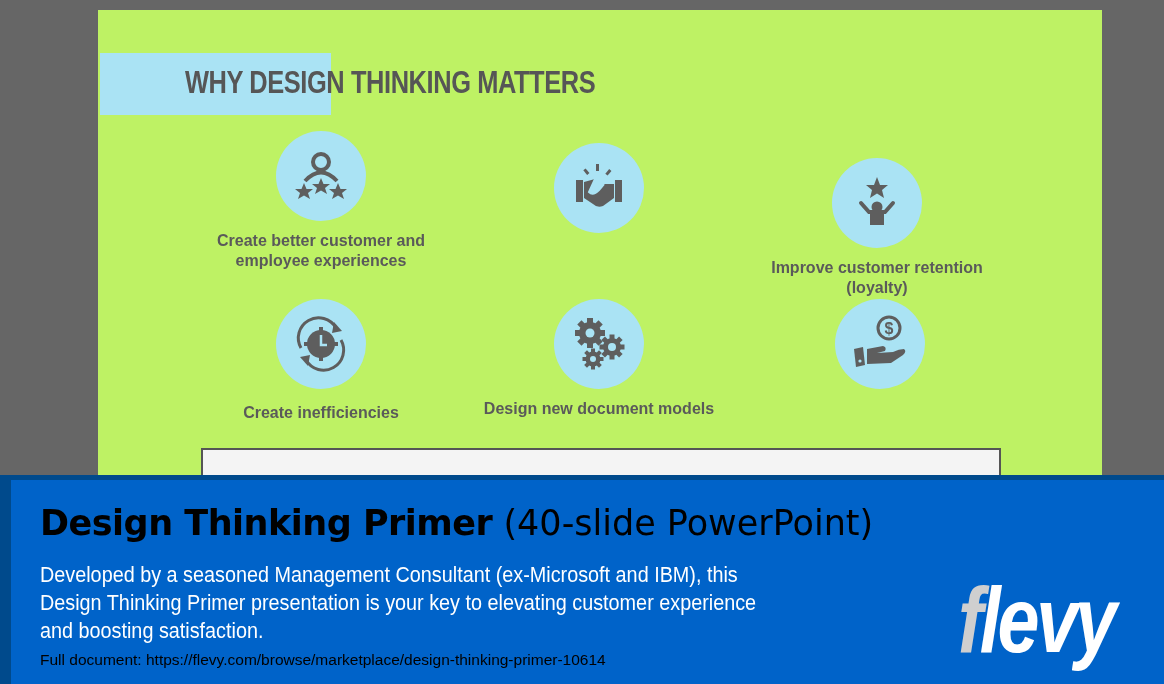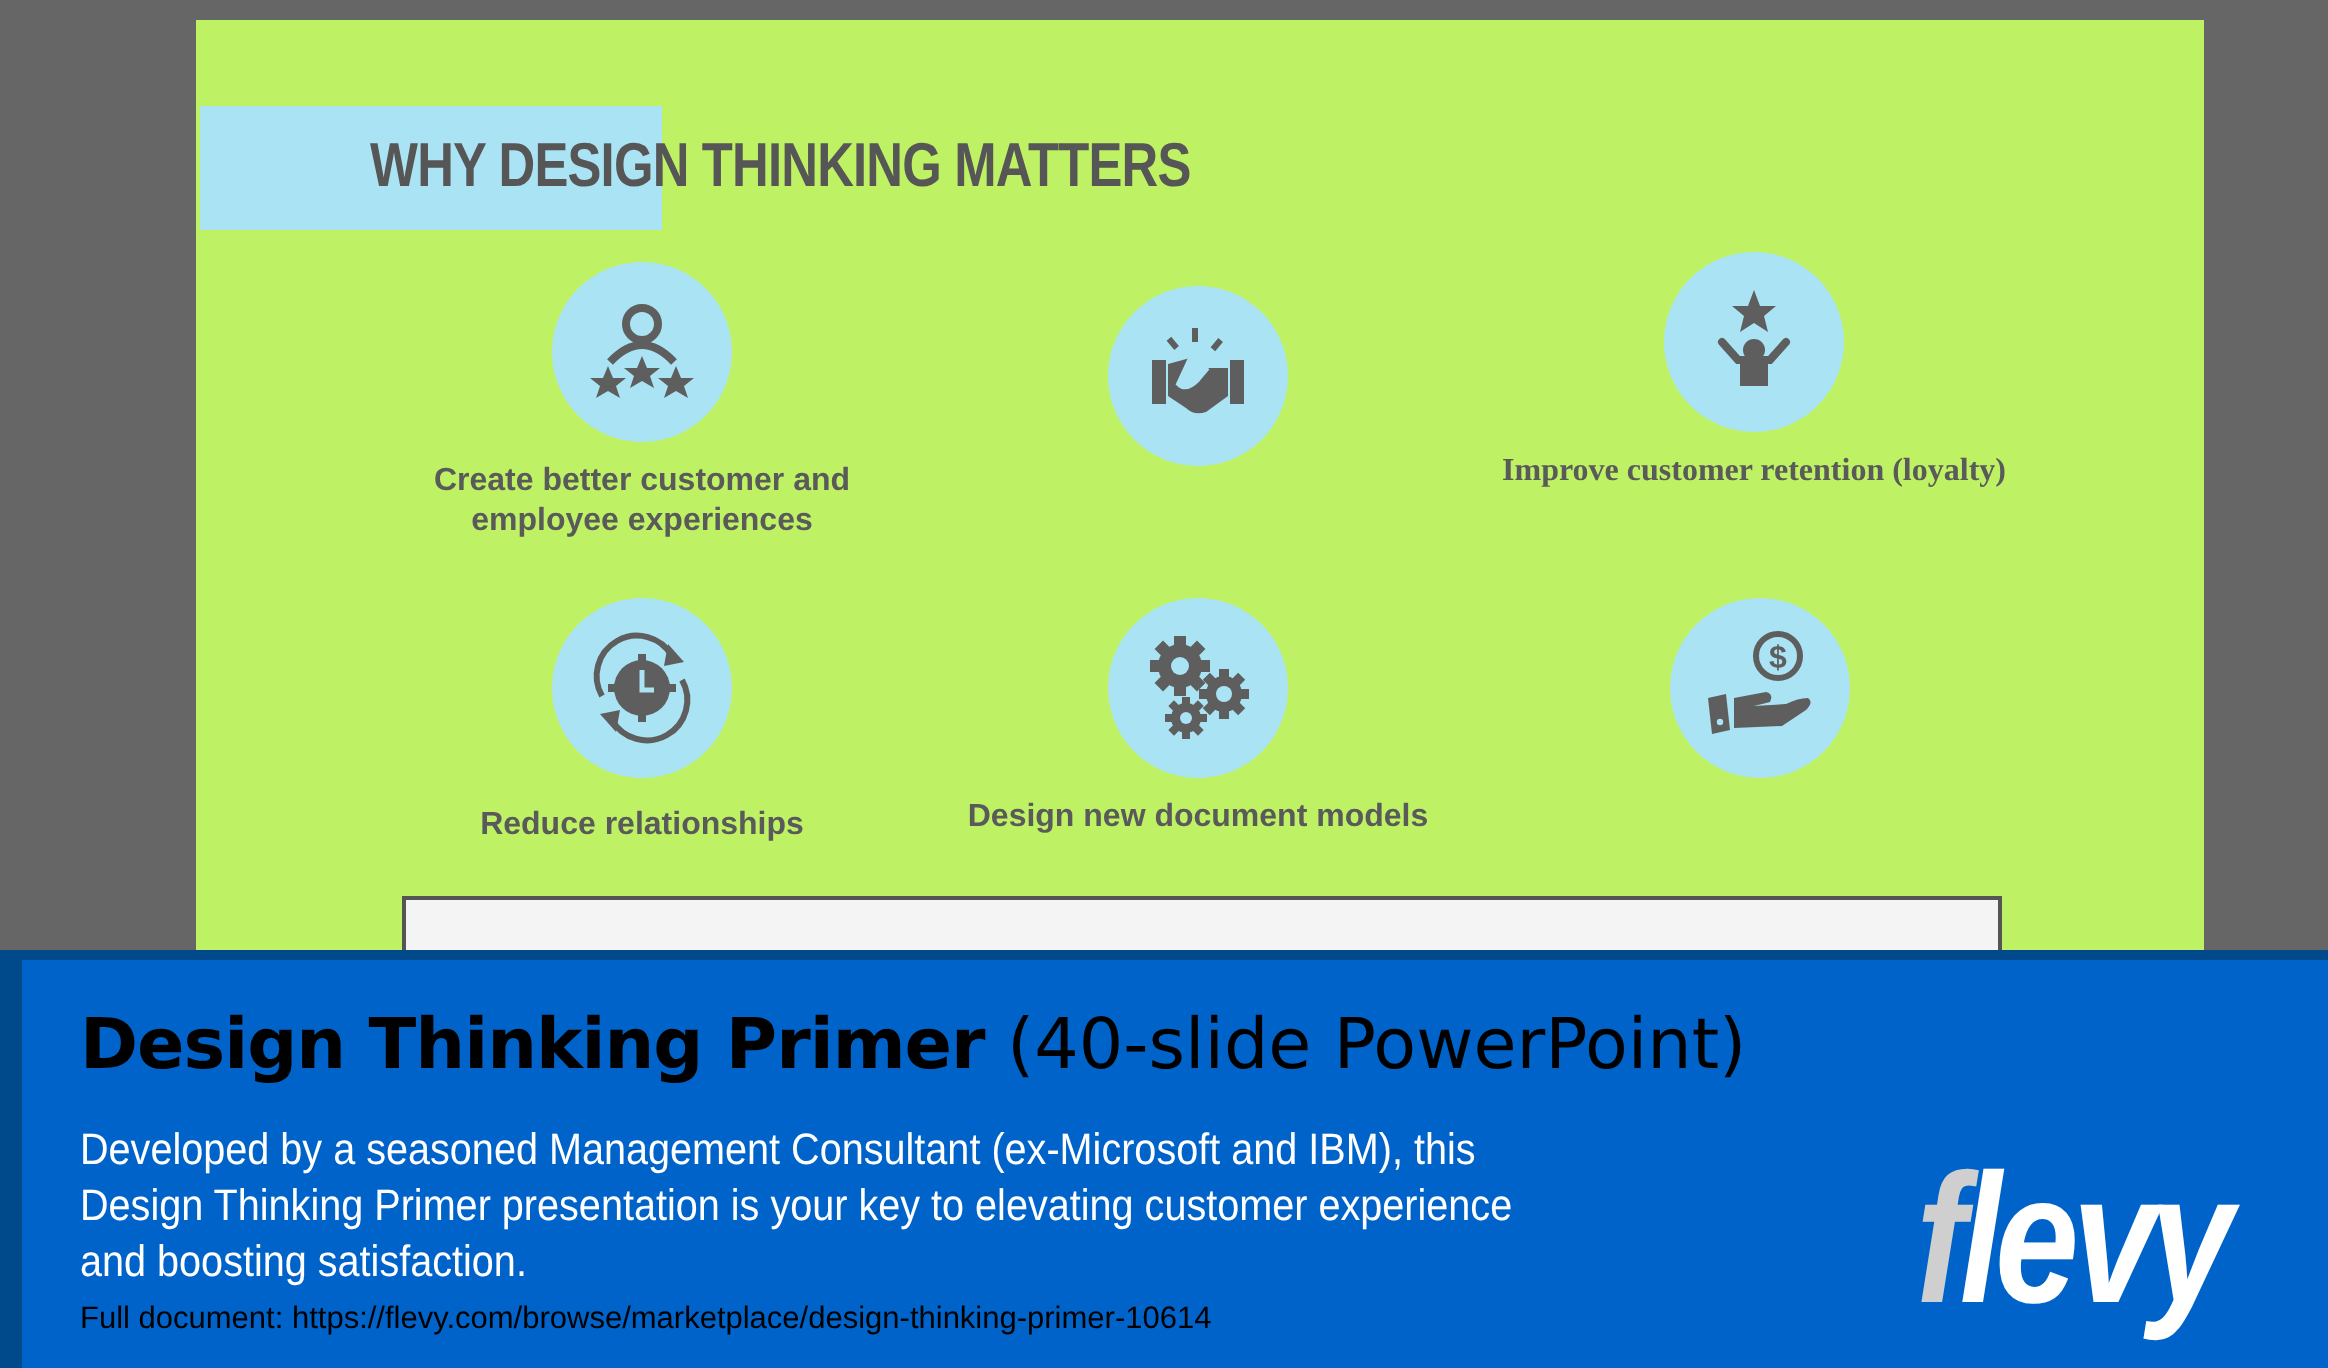--- a/index.html
+++ b/index.html
@@ -105,21 +105,21 @@
         <rect x="14" y="9" width="3" height="6" fill="#5e5e5e" transform="rotate(-40 15 12)"></rect>
         <rect x="36" y="9" width="3" height="6" fill="#5e5e5e" transform="rotate(40 37 12)"></rect>
         <rect x="5" y="20" width="7" height="22" fill="#5e5e5e"></rect>
         <rect x="44" y="20" width="7" height="22" fill="#5e5e5e"></rect>
         <path d="M13 22 L24 19 L18 32 Q22 36 28 30 L33 24 L43 24 L43 38 L32 46 Q26 48 22 44 L13 38 Z" fill="#5e5e5e"></path>
         <path d="M24 19 L18 32 Q22 36 28 30 L33 24" fill="none" stroke="#aae3f4" stroke-width="2"></path>
       </svg>
     </div>
   </div>
 
-  <div class="benefit" style="left:649px; top:116px;font-family:Liberation Serif, serif;">
+  <div class="benefit" style="left:649px; top:148px;">
     <div class="circle">
       <svg width="56" height="56" viewBox="0 0 56 56">
         <polygon points="28,2 31,10 39,10 33,15 35,23 28,18.5 21,23 23,15 17,10 25,10" fill="#5e5e5e"></polygon>
         <circle cx="28" cy="32" r="5.5" fill="#5e5e5e"></circle>
         <path d="M12 28 L20 37 L36 37 L44 28" fill="none" stroke="#5e5e5e" stroke-width="4" stroke-linecap="round"></path>
         <rect x="21" y="37" width="14" height="13" fill="#5e5e5e"></rect>
       </svg>
     </div>
     <div class="label">Improve customer retention (loyalty)</div>
   </div>
@@ -134,21 +134,21 @@
         <circle cx="31" cy="31" r="14" fill="#5e5e5e"></circle>
         <g fill="#5e5e5e">
           <rect x="29" y="14" width="4" height="4"></rect>
             <rect x="29" y="44" width="4" height="4"></rect>
           <rect x="14" y="29" width="4" height="4"></rect>
             <rect x="44" y="29" width="4" height="4"></rect>
         </g>
         <path d="M31 22 L31 32 L37 32" fill="none" stroke="#aae3f4" stroke-width="2.5"></path>
       </svg>
     </div>
-    <div class="label" style="margin-top:14px;">Reduce relationships</div>
+    <div class="label" style="margin-top:14px;">Create inefficiencies</div>
   </div>
 
   <div class="benefit" style="left:371px; top:289px;">
     <div class="circle">
       <svg width="62" height="62" viewBox="0 0 62 62">
         <g fill="#5e5e5e">
           <circle cx="22" cy="20" r="11"></circle>
           <g transform="translate(22 20)">
             <rect x="-3" y="-15" width="6" height="30"></rect>
             <rect x="-15" y="-3" width="30" height="6"></rect>

